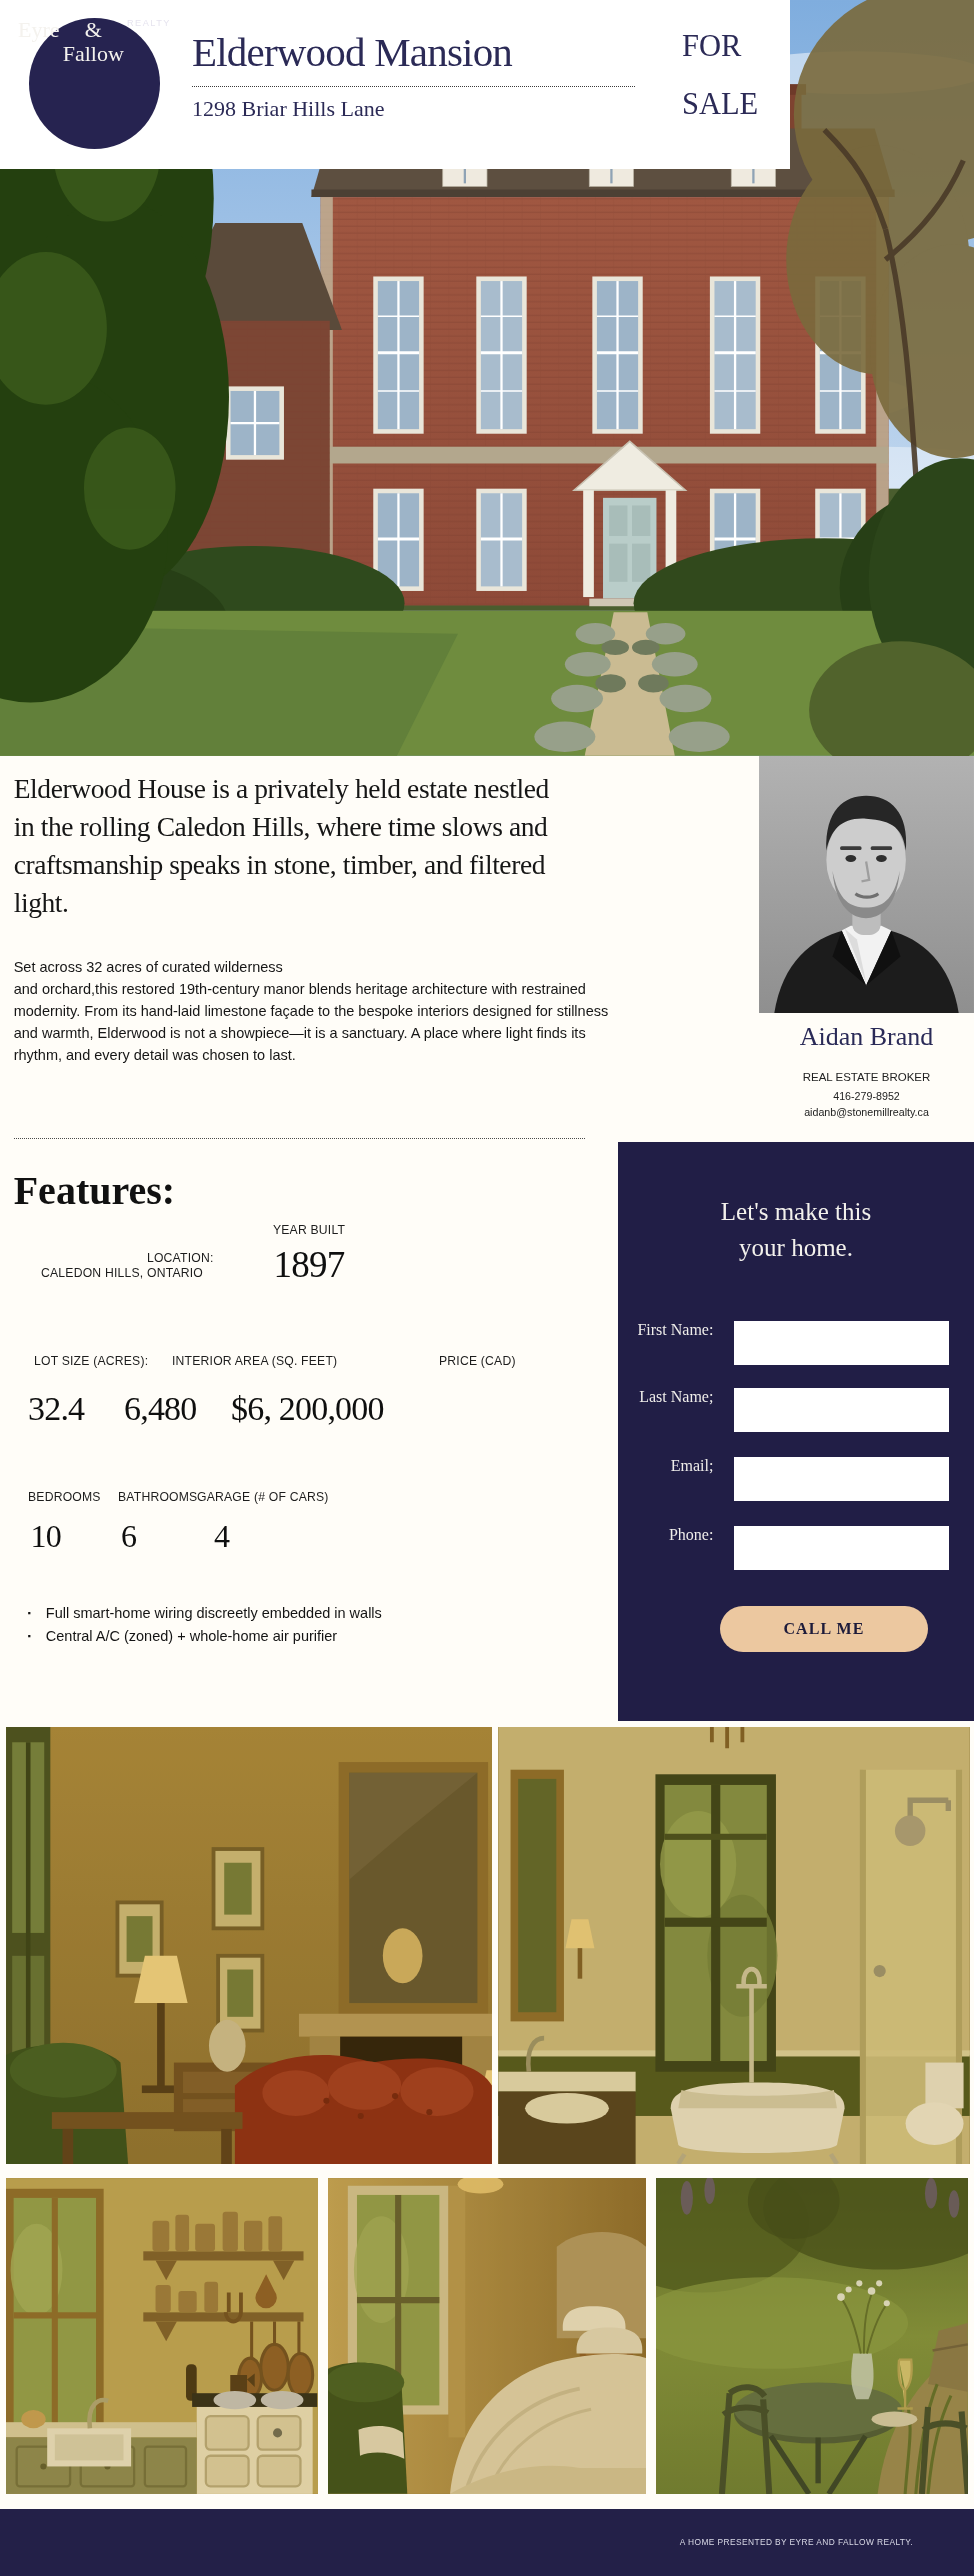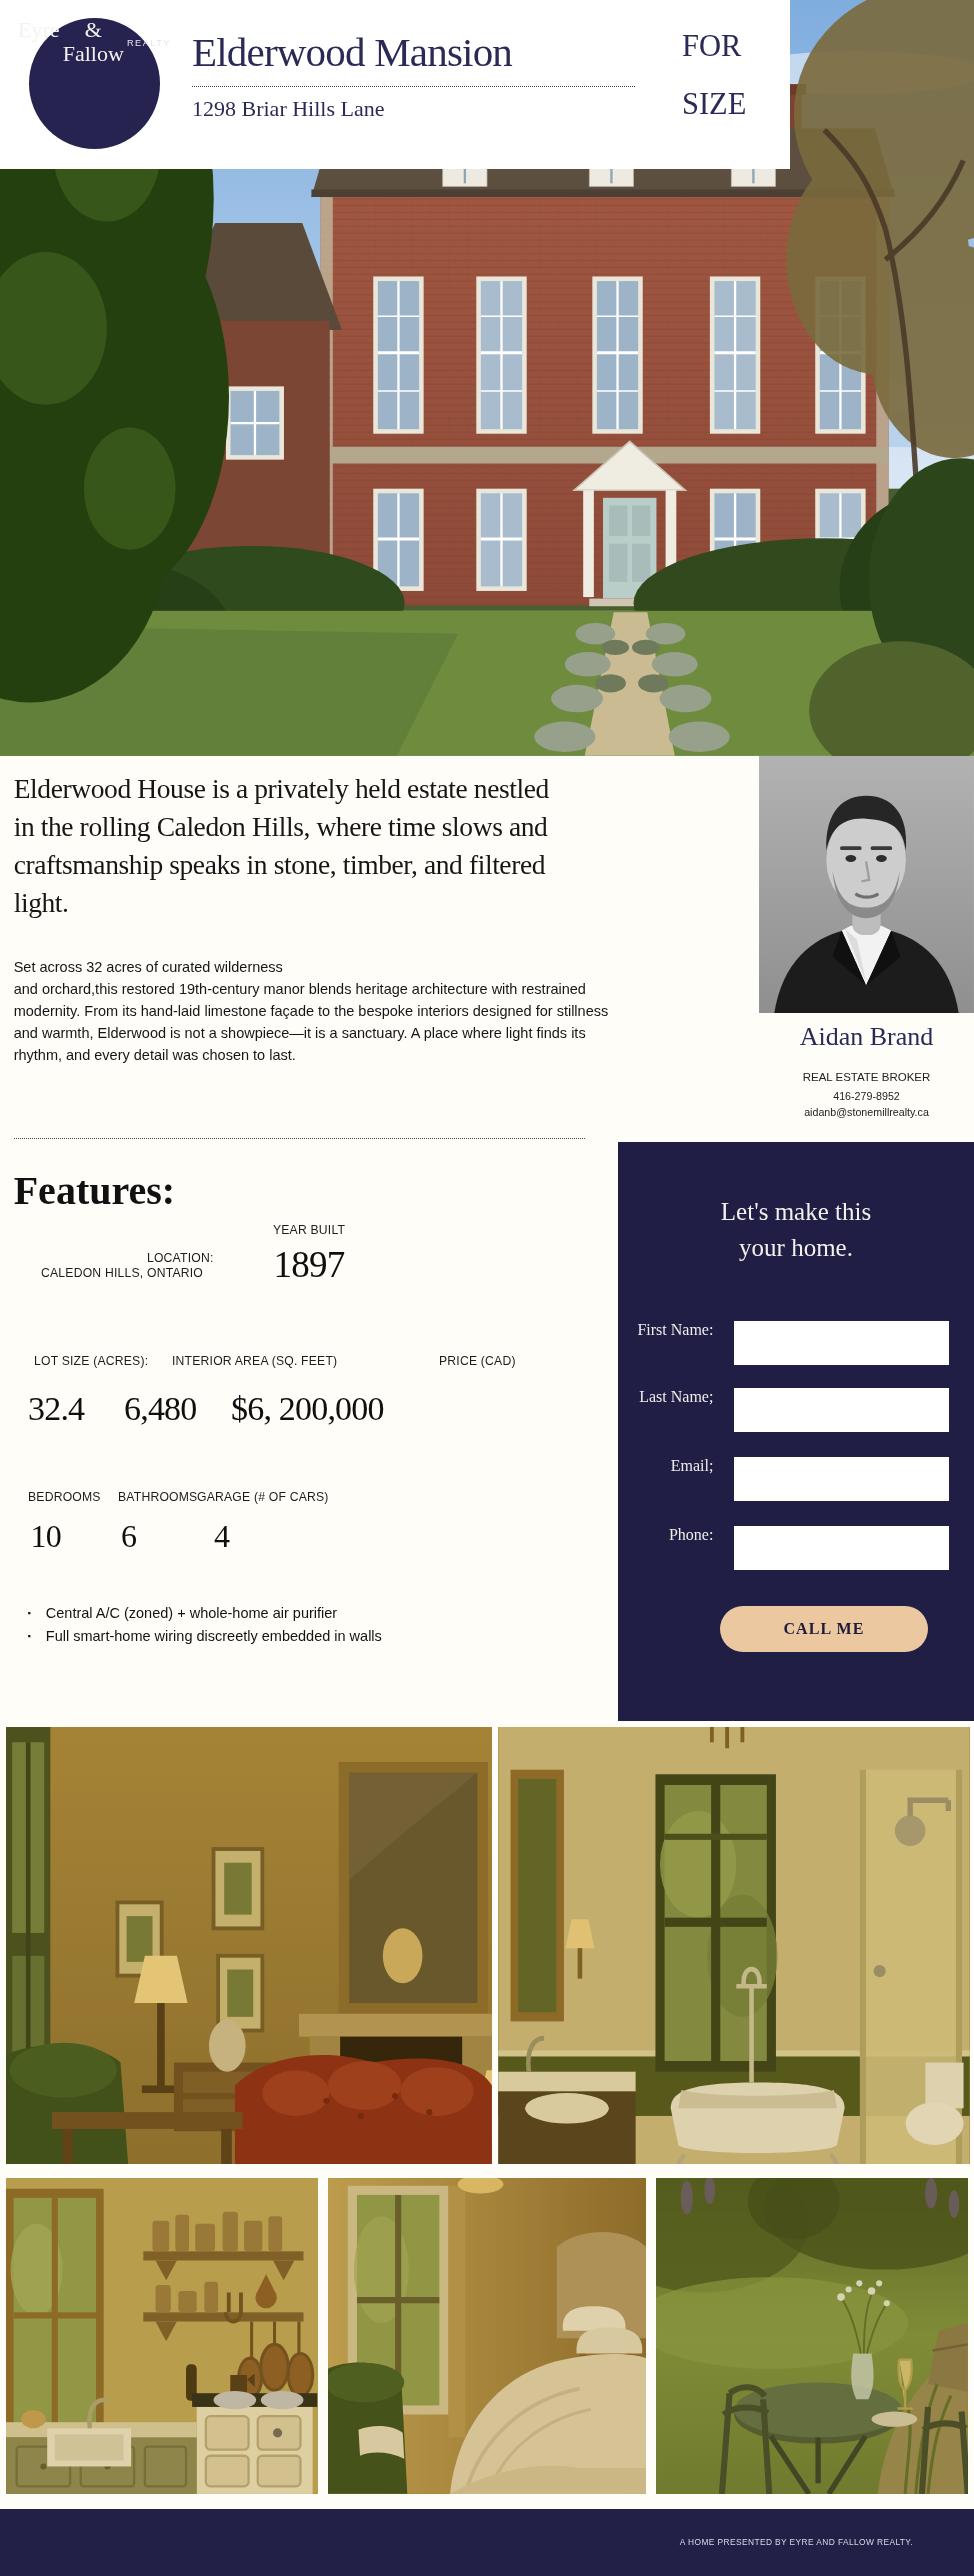--- a/index.html
+++ b/index.html
@@ -12,21 +12,21 @@
   .serif{font-family:"Liberation Serif", serif;}
 
   
   .hero{position:relative; width:974px; height:756px; overflow:hidden; background:#86aede;}
   .hero svg{display:block;}
   .header-card{position:absolute; top:0; left:0; width:790px; height:169px; background:#ffffff;}
   .logo-circle{position:absolute; top:18.3px; left:29px; width:131px; height:131px; border-radius:50%;
     background:var(--brand-navy); color:#f4f2ee; text-align:center; display:flex; flex-direction:row;
     justify-content:center; gap:3.1px;}
   .logo-line1,.logo-line2{font-family:"Liberation Serif", serif; font-size:22px; line-height:1.1;}
-  .logo-line3{font-size:9.2px; letter-spacing:1.5px; margin-top:20px; color:#e6e4ef;}
+  .logo-line3{font-size:9.2px; letter-spacing:1.5px; margin-top:0; color:#e6e4ef;}
   .title-block{position:absolute; left:192px; top:27.5px; width:458px;}
   .page-title{font-family:"Liberation Serif", serif; font-size:41px; font-weight:400;
     color:var(--title-navy); letter-spacing:-0.8px; white-space:nowrap;}
   .title-divider{width:443px; border-bottom:1.5px dotted #3a3a3a; margin:10.7px 0 9.2px 0;}
   .address{font-family:"Liberation Serif", serif; font-size:22px; color:var(--title-navy);}
   .for-sale{position:absolute; left:682px; top:30.5px; font-family:"Liberation Serif", serif;
     font-size:30.5px; color:var(--title-navy); line-height:1.0;}
   .for-sale .line{display:block;}
   .for-sale .line+.line{margin-top:27.5px;}
 
@@ -303,21 +303,21 @@
       <div class="logo-line2">&amp; Fallow</div>
       <div class="logo-line3">REALTY</div>
     </div>
     <div class="title-block">
       <h1 class="page-title">Elderwood Mansion</h1>
       <div class="title-divider"></div>
       <div class="address">1298 Briar Hills Lane</div>
     </div>
     <div class="for-sale">
       <span class="line">FOR</span>
-      <span class="line">SIZE</span>
+      <span class="line">SALE</span>
     </div>
   </div>
 </div>
 
 <div class="section-b">
   <div class="left-col">
     <p class="headline serif">Elderwood House is a privately held estate nestled in the rolling Caledon Hills, where time slows and craftsmanship speaks in stone, timber, and filtered light.</p>
     <p class="body-par">Set across 32 acres of curated wilderness
 and orchard,this restored 19th-century manor blends heritage architecture with restrained modernity. From its hand-laid limestone façade to the bespoke interiors designed for stillness and warmth, Elderwood is not a showpiece—it is a sanctuary. A place where light finds its rhythm, and every detail was chosen to last.</p>
     <div class="mid-divider"></div>
@@ -336,22 +336,22 @@
     <div class="stat-value val-price">$6, 200,000</div>
 
     <div class="stat-label lbl-bed">BEDROOMS</div>
     <div class="stat-label lbl-bath">BATHROOMS</div>
     <div class="stat-label lbl-garage">GARAGE (# OF CARS)</div>
     <div class="stat-value val-bed">10</div>
     <div class="stat-value val-bath">6</div>
     <div class="stat-value val-garage">4</div>
 
     <ul class="features-list">
+      <li>Full smart-home wiring discreetly embedded in walls</li>
       <li>Central A/C (zoned) + whole-home air purifier</li>
-      <li>Full smart-home wiring discreetly embedded in walls</li>
     </ul>
   </div>
 
   <div class="right-col">
     <div class="agent-photo">
       <svg width="215" height="257" viewBox="0 0 281 336">
         <defs>
           <linearGradient id="bw" x1="0" y1="0" x2="0" y2="1">
             <stop offset="0" stop-color="#b2b2b2"></stop>
               <stop offset="1" stop-color="#8f8f8f"></stop>

